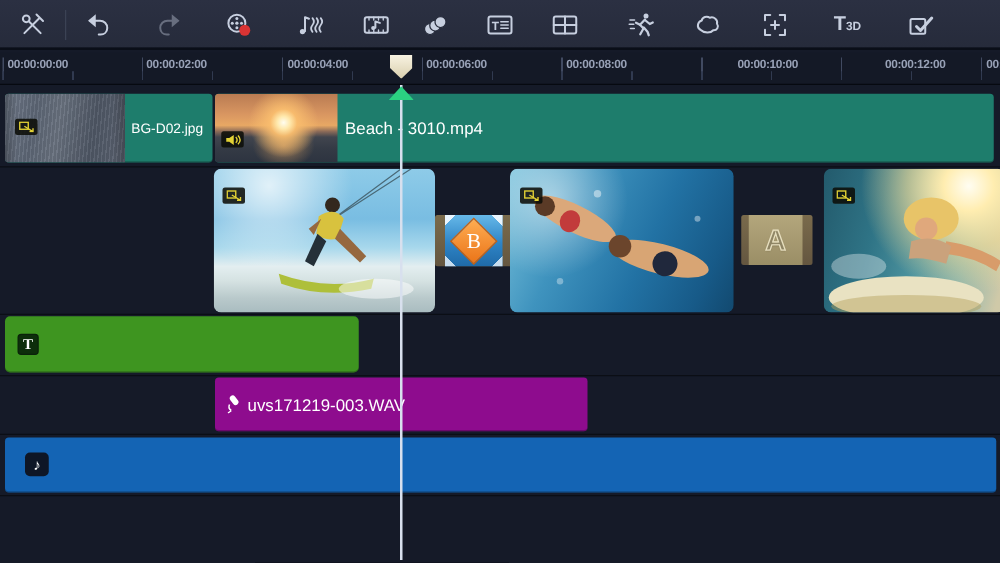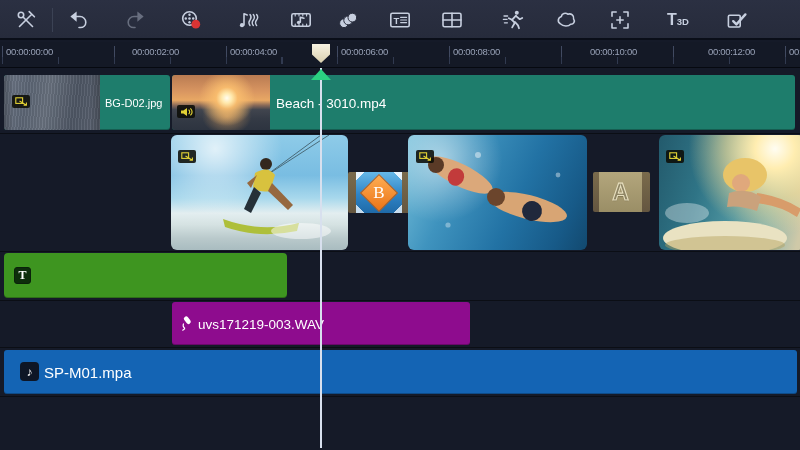--- a/index.html
+++ b/index.html
@@ -20,21 +20,21 @@
   .t3d{color:#c7cfdf;font-weight:bold;font-size:16px;letter-spacing:0;}
   .t3d-sub{font-size:9.5px;font-weight:bold;}
 
   
   .ruler{position:absolute;left:0;top:42px;width:800px;height:26px;background:#141926;
          border-bottom:1px solid #060910;}
   .ticks-major{position:absolute;left:2px;right:0;top:4px;bottom:3px;
         background:repeating-linear-gradient(90deg,#414a61 0,#414a61 1px,transparent 1px,transparent 111.8px);}
   .ticks-minor{position:absolute;left:2px;right:0;bottom:3px;height:7px;
         background:repeating-linear-gradient(90deg,#313a50 0,#313a50 1px,transparent 1px,transparent 55.9px);}
-  .rlabel{position:absolute;top:4px;font-size:9.5px;letter-spacing:-.3px;color:#98a1b6;white-space:nowrap;}
+  .rlabel{position:absolute;top:4px;font-size:9.5px;letter-spacing:-.3px;color:#98a1b6;white-space:nowrap;font-weight:bold;}
 
   
   .divider{position:absolute;left:0;width:800px;height:1px;background:#0b0e15;}
 
   .clip{position:absolute;border-radius:3px;overflow:hidden;box-shadow:inset 0 -1px 0 rgba(0,0,0,.25);}
   .video-clip{background:#1e7d6c;}
   .clip-label{position:absolute;top:50%;transform:translateY(-50%);color:#fff;
               font-size:13.5px;white-space:nowrap;}
   .thumb{position:absolute;left:0;top:0;height:100%;}
 
@@ -206,21 +206,21 @@
         <rect x="3.4" y="7.2" width="11.8" height="11.8" rx="1.2"></rect>
         <path d="M8.2 13.2 l3.2 3.2 L20.4 6.4" stroke-width="2.4"></path>
       </svg>
     </button>
   </div>
 
   <div class="ruler">
     <div class="ticks-major"></div>
     <div class="ticks-minor"></div>
     <span class="rlabel" style="left:6px">00:00:00:00</span>
-    <span class="rlabel" style="left:132px">00:00:02:00</span>
+    <span class="rlabel" style="left:117px">00:00:02:00</span>
     <span class="rlabel" style="left:230px">00:00:04:00</span>
     <span class="rlabel" style="left:341px">00:00:06:00</span>
     <span class="rlabel" style="left:453px">00:00:08:00</span>
     <span class="rlabel" style="left:590px">00:00:10:00</span>
     <span class="rlabel" style="left:708px">00:00:12:00</span>
     <span class="rlabel" style="left:789px">00:</span>
   </div>
 
   <div class="divider" style="top:133px"></div>
   <div class="divider" style="top:251px"></div>
@@ -335,20 +335,19 @@
   <div class="clip voice-clip" style="left:172px;top:302px;width:298px;height:43px">
     <svg width="14" height="16" viewBox="0 0 14 16" style="position:absolute;left:8px;top:13px">
       <rect x="5" y="1" width="4.6" height="8.4" rx="2.3" fill="#fff" transform="rotate(-38 7.3 5.2)"></rect>
       <path d="M3.6 8.6 q-1.4 3 1.4 4.8 M5 13.6 l-2.6 1.8" stroke="#fff" fill="none" stroke-width="1.2"></path>
     </svg>
     <span class="clip-label" style="left:26px">uvs171219-003.WAV</span>
   </div>
 
   <div class="clip music-clip" style="left:4px;top:350px;width:793px;height:44px">
     <div class="note-badge">♪</div>
-    <span class="clip-label" style="left:40px;font-size:15px">SP-M01.mpa</span>
   </div>
 
   <div class="playhead-line"></div>
   <div class="playhead-handle"></div>
   <div class="playhead-triangle"></div>
 
 </div>
 
 </body></html>

